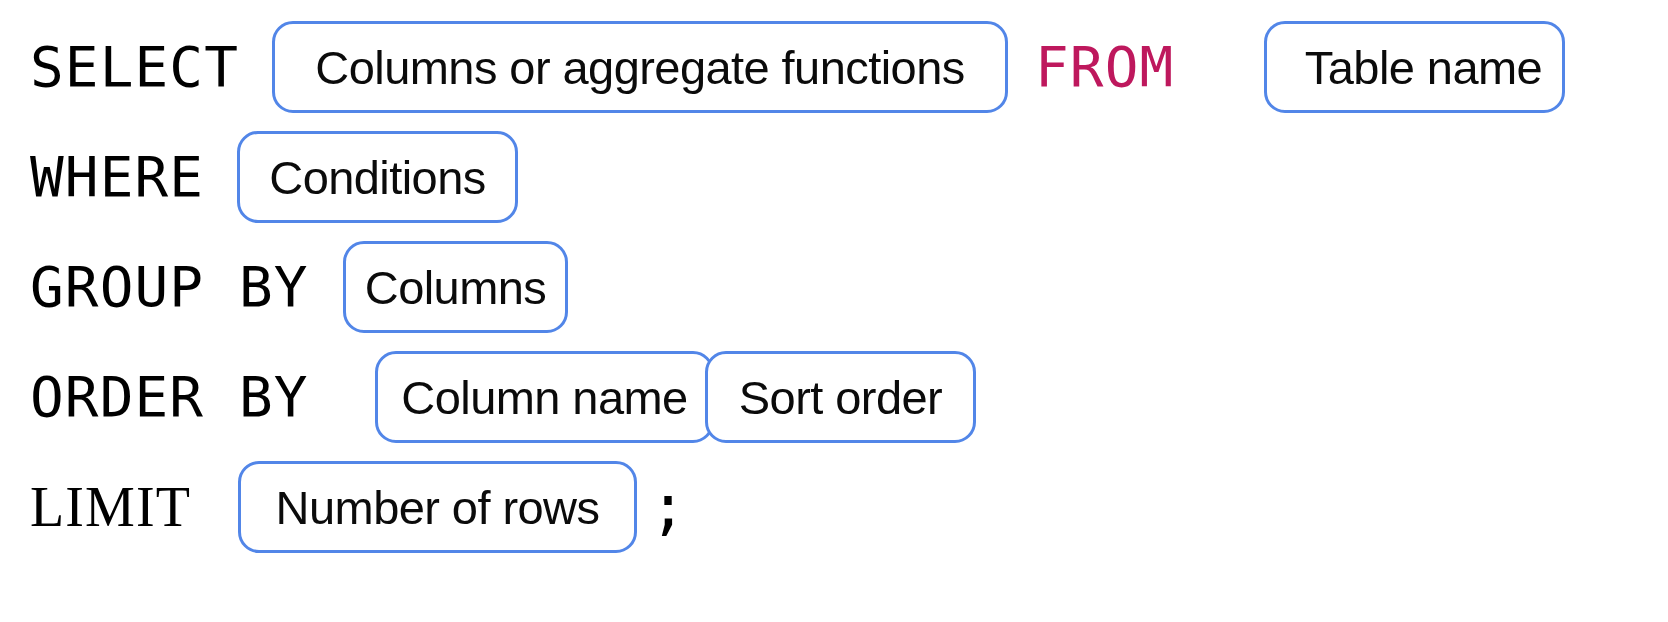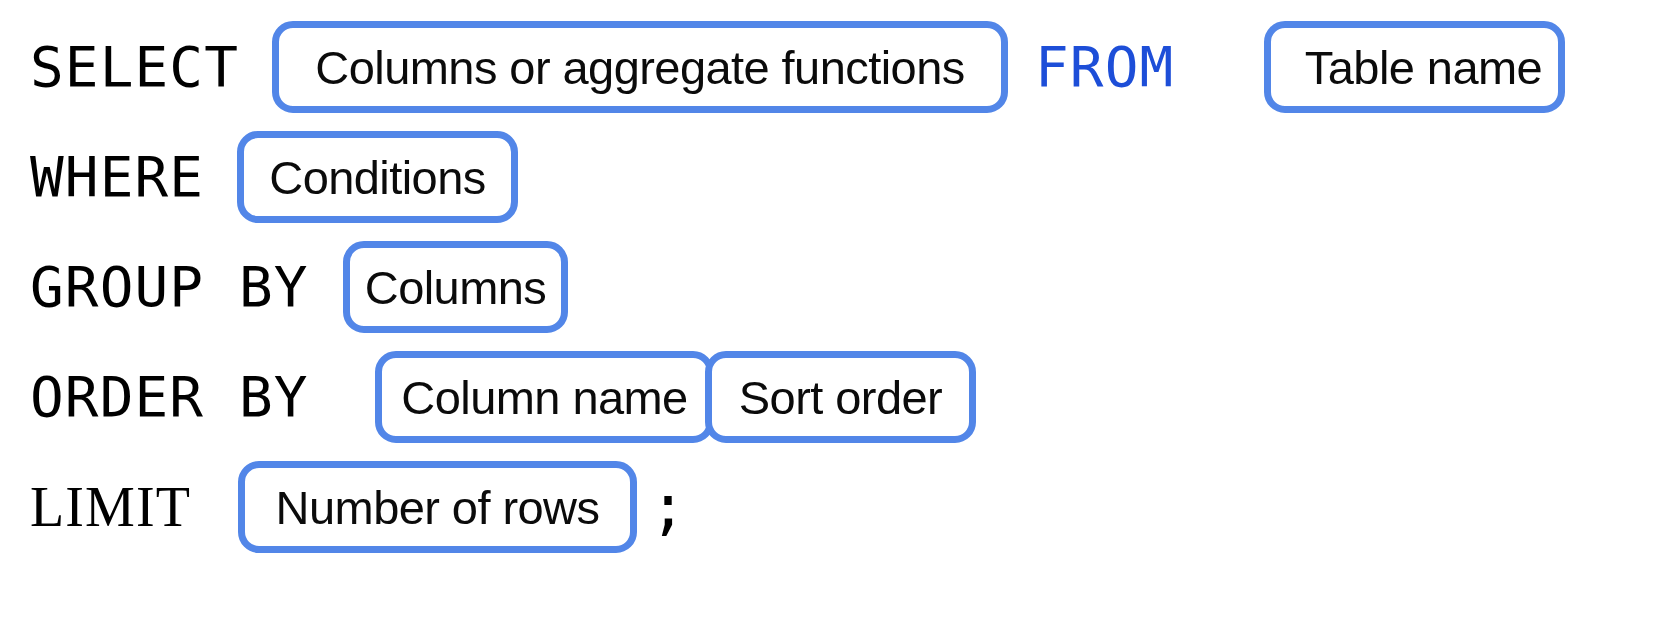--- a/index.html
+++ b/index.html
@@ -47,21 +47,21 @@
   .keyword {
     font-family: "DejaVu Sans Mono", "Liberation Mono", monospace;
     font-size: 56px;
   }
 
   
   .slot {
     box-sizing: border-box;
     height: 92px;
     background: #ffffff;
-    border: 7px solid #f97316;
+    border: 3px solid #f97316;
     border-radius: 21px;
     display: flex;
     align-items: center;
     justify-content: center;
     padding: 0 22px;
   }
 
   .slot-label {
     font-family: "Liberation Sans", sans-serif;
     font-size: 47px;
@@ -82,21 +82,21 @@
 </style>
 </head>
 <body>
 
 <div id="canvas" style="width: 1668px; height: 622px; background: rgb(255, 255, 255);">
     <div class="clause-row" style="top: 21px;">
       <span class="keyword" style="color: rgb(0, 0, 0); position: absolute; left: 30px; top: 50%; transform: translateY(-50%);">SELECT</span>
       <div class="slot" style="width: 736px; border-color: rgb(82, 134, 232); position: absolute; left: 272px; top: 0px;">
         <span class="slot-label">Columns or aggregate functions</span>
       </div>
-      <span class="keyword" style="color: #1d4ed8; position: absolute; left: 1035px; top: 50%; transform: translateY(-50%);">FROM</span>
+      <span class="keyword" style="color: #be185d; position: absolute; left: 1035px; top: 50%; transform: translateY(-50%);">FROM</span>
       <div class="slot" style="width: 301px; border-color: rgb(82, 134, 232); position: absolute; left: 1264px; top: 0px; padding-left: 40px;">
         <span class="slot-label">Table name</span>
       </div>
     </div>
     <div class="clause-row" style="top: 131px;">
       <span class="keyword" style="color: rgb(0, 0, 0); position: absolute; left: 30px; top: 50%; transform: translateY(-50%);">WHERE</span>
       <div class="slot" style="width: 281px; border-color: rgb(82, 134, 232); position: absolute; left: 237px; top: 0px; align-items: center;">
         <span class="slot-label">Conditions</span>
       </div>
     </div>

